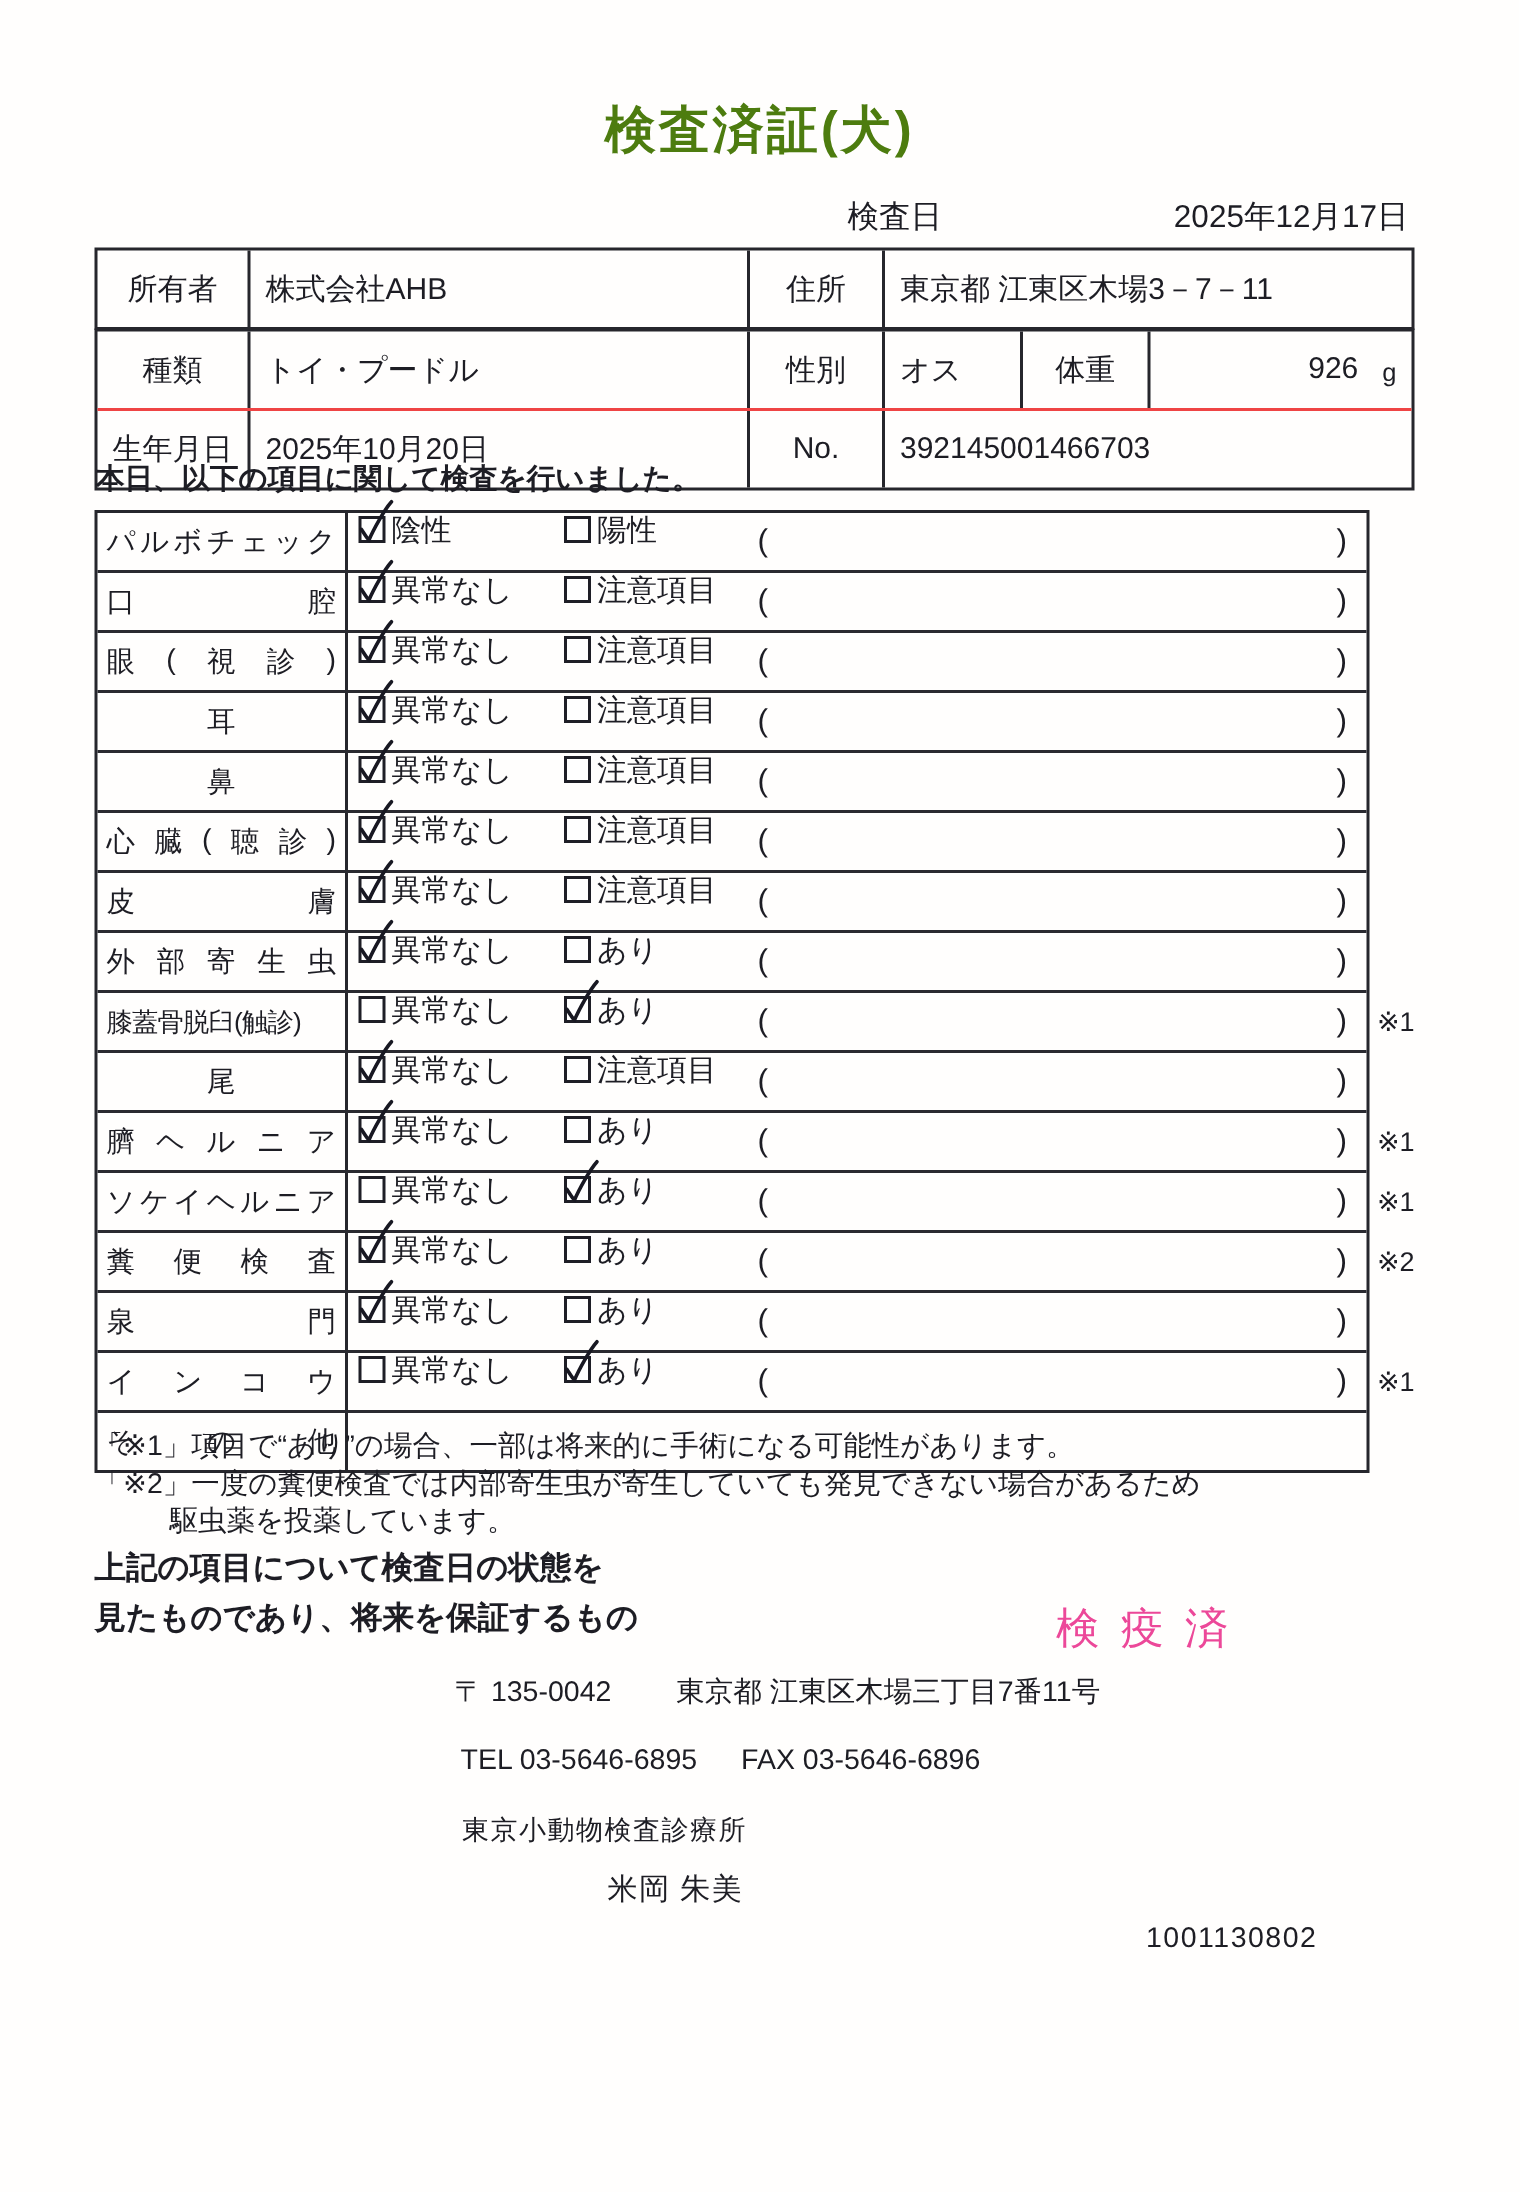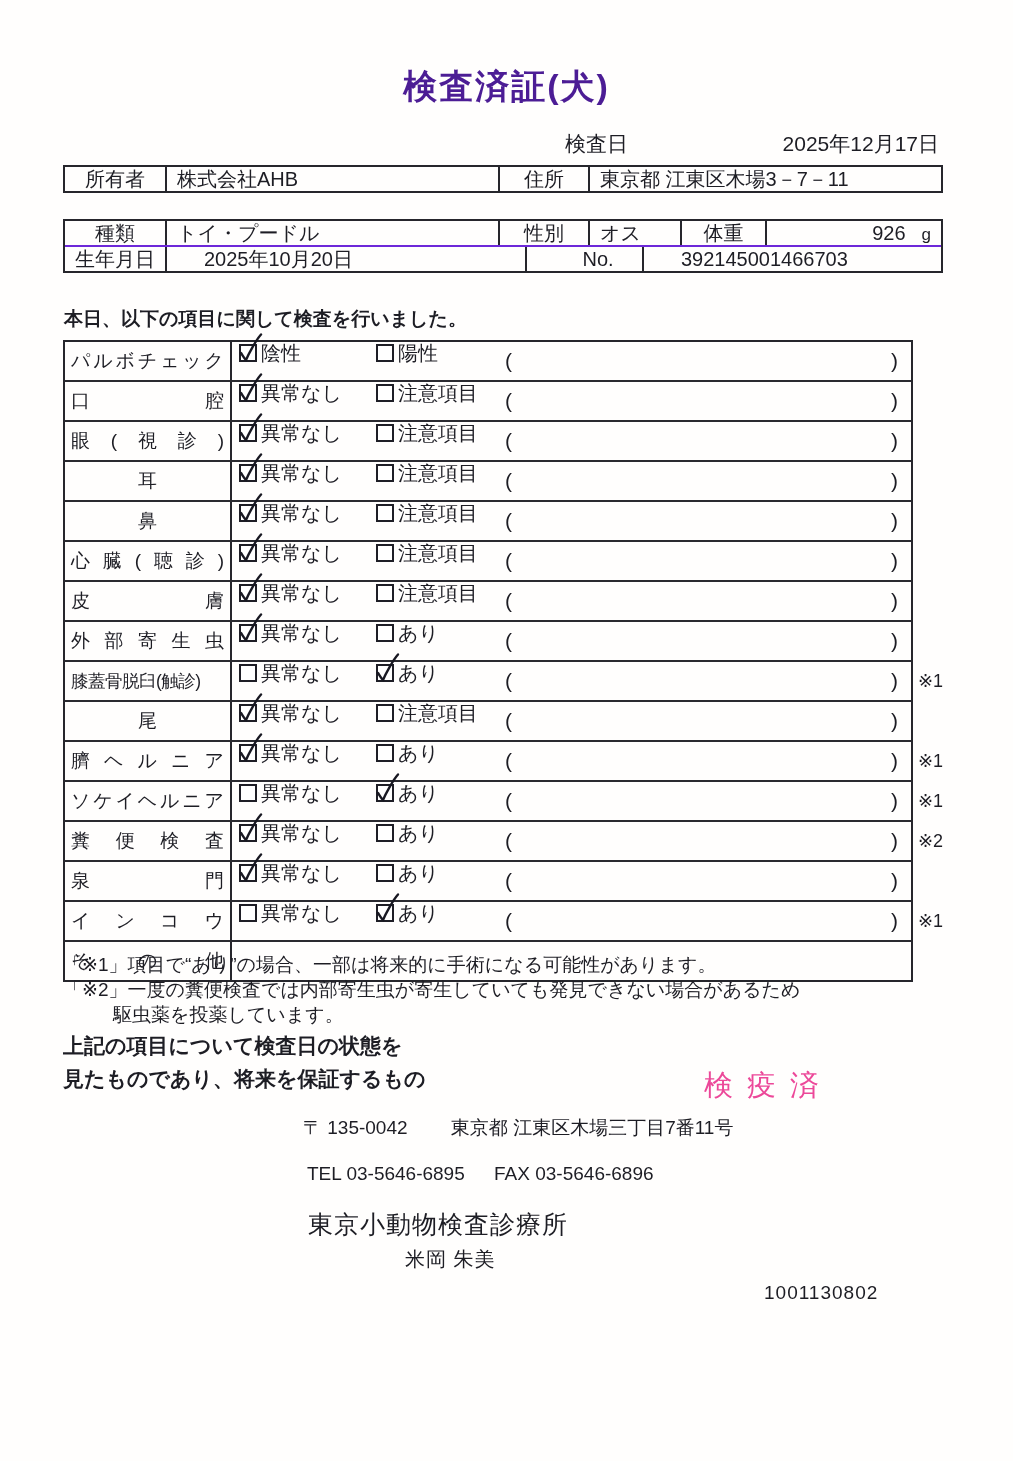--- a/index.html
+++ b/index.html
@@ -4,33 +4,33 @@
 <style>
   html,body { margin:0; padding:0; background:#ffffff; }
   body { font-family:"Liberation Sans","DejaVu Sans",sans-serif; color:#1d1d24; }
   .page {
     position:relative; width:1013px; height:1461px; background:#fffefd;
     overflow:hidden; margin:0 auto;
   }
   
   .title {
     position:absolute; left:0; right:0; top:64px; text-align:center;
-    font-size:34px; font-weight:600; letter-spacing:2px; color:#4c1d95; margin:0;
+    font-size:34px; font-weight:600; letter-spacing:2px; color:#4d7c0f; margin:0;
   }
   .date-row {
     position:absolute; left:565px; right:74px; top:130px;
     display:flex; justify-content:space-between; align-items:baseline;
     font-size:21px; font-weight:500;text-align:right;
   }
   
   .htable { position:absolute; left:63px; width:876px; border:2px solid #26262c; }
   .owner-table { top:165px; }
   .info-table  { top:219px; }
-  .hrow { display:grid; height:24px; }
-  .hrow + .hrow { border-top:2px solid #6d28d9;gap:27px; }
+  .hrow { display:grid; height:51px; }
+  .hrow + .hrow { border-top:2px solid #ef4444; }
   .owner-cols  { grid-template-columns:102px 333px 90px 1fr; }
   .breed-cols  { grid-template-columns:102px 333px 90px 92px 85px 1fr; }
   .birth-cols  { grid-template-columns:102px 333px 90px 1fr; }
   .hcell {
     display:flex; align-items:center; font-size:20px; font-weight:500;
     padding:0 10px; overflow:hidden; white-space:nowrap;
   }
   .hcell.lab { justify-content:center; border-right:2px solid #26262c; padding:0 4px; }
   .hcell.val { border-right:2px solid #26262c; }
   .hcell.last { border-right:none; }
@@ -77,21 +77,21 @@
     position:absolute; left:63px; top:1030px; font-size:21px; font-weight:700; line-height:32.5px;
   }
   .stamp {
     position:absolute; left:704px; top:1066px; font-size:29px; font-weight:500;
     letter-spacing:14px; color:#ec4899; white-space:nowrap;
   }
   .postal-line { position:absolute; left:303px; top:1115px; font-size:19px; font-weight:500; white-space:nowrap; }
   .postal-line .addr { margin-left:38px; }
   .tel-line { position:absolute; left:307px; top:1163px; font-size:19px; font-weight:500; white-space:nowrap; }
   .tel-line .fax { margin-left:24px; }
-  .clinic-name { position:absolute; left:308px; top:1208px; font-size:25px; font-weight:500; letter-spacing:1px; }
+  .clinic-name { position:absolute; left:308px; top:1208px; font-size:18px; font-weight:500; letter-spacing:1px; }
   .vet-name { position:absolute; left:405px; top:1246px; font-size:20px; font-weight:500; letter-spacing:1px; }
   .doc-code { position:absolute; left:764px; top:1282px; font-size:19px; font-weight:500; letter-spacing:1px; }
 </style>
 </head>
 <body>
 
 <div class="page">
 
   <h1 class="title">検査済証(犬)</h1>
 

